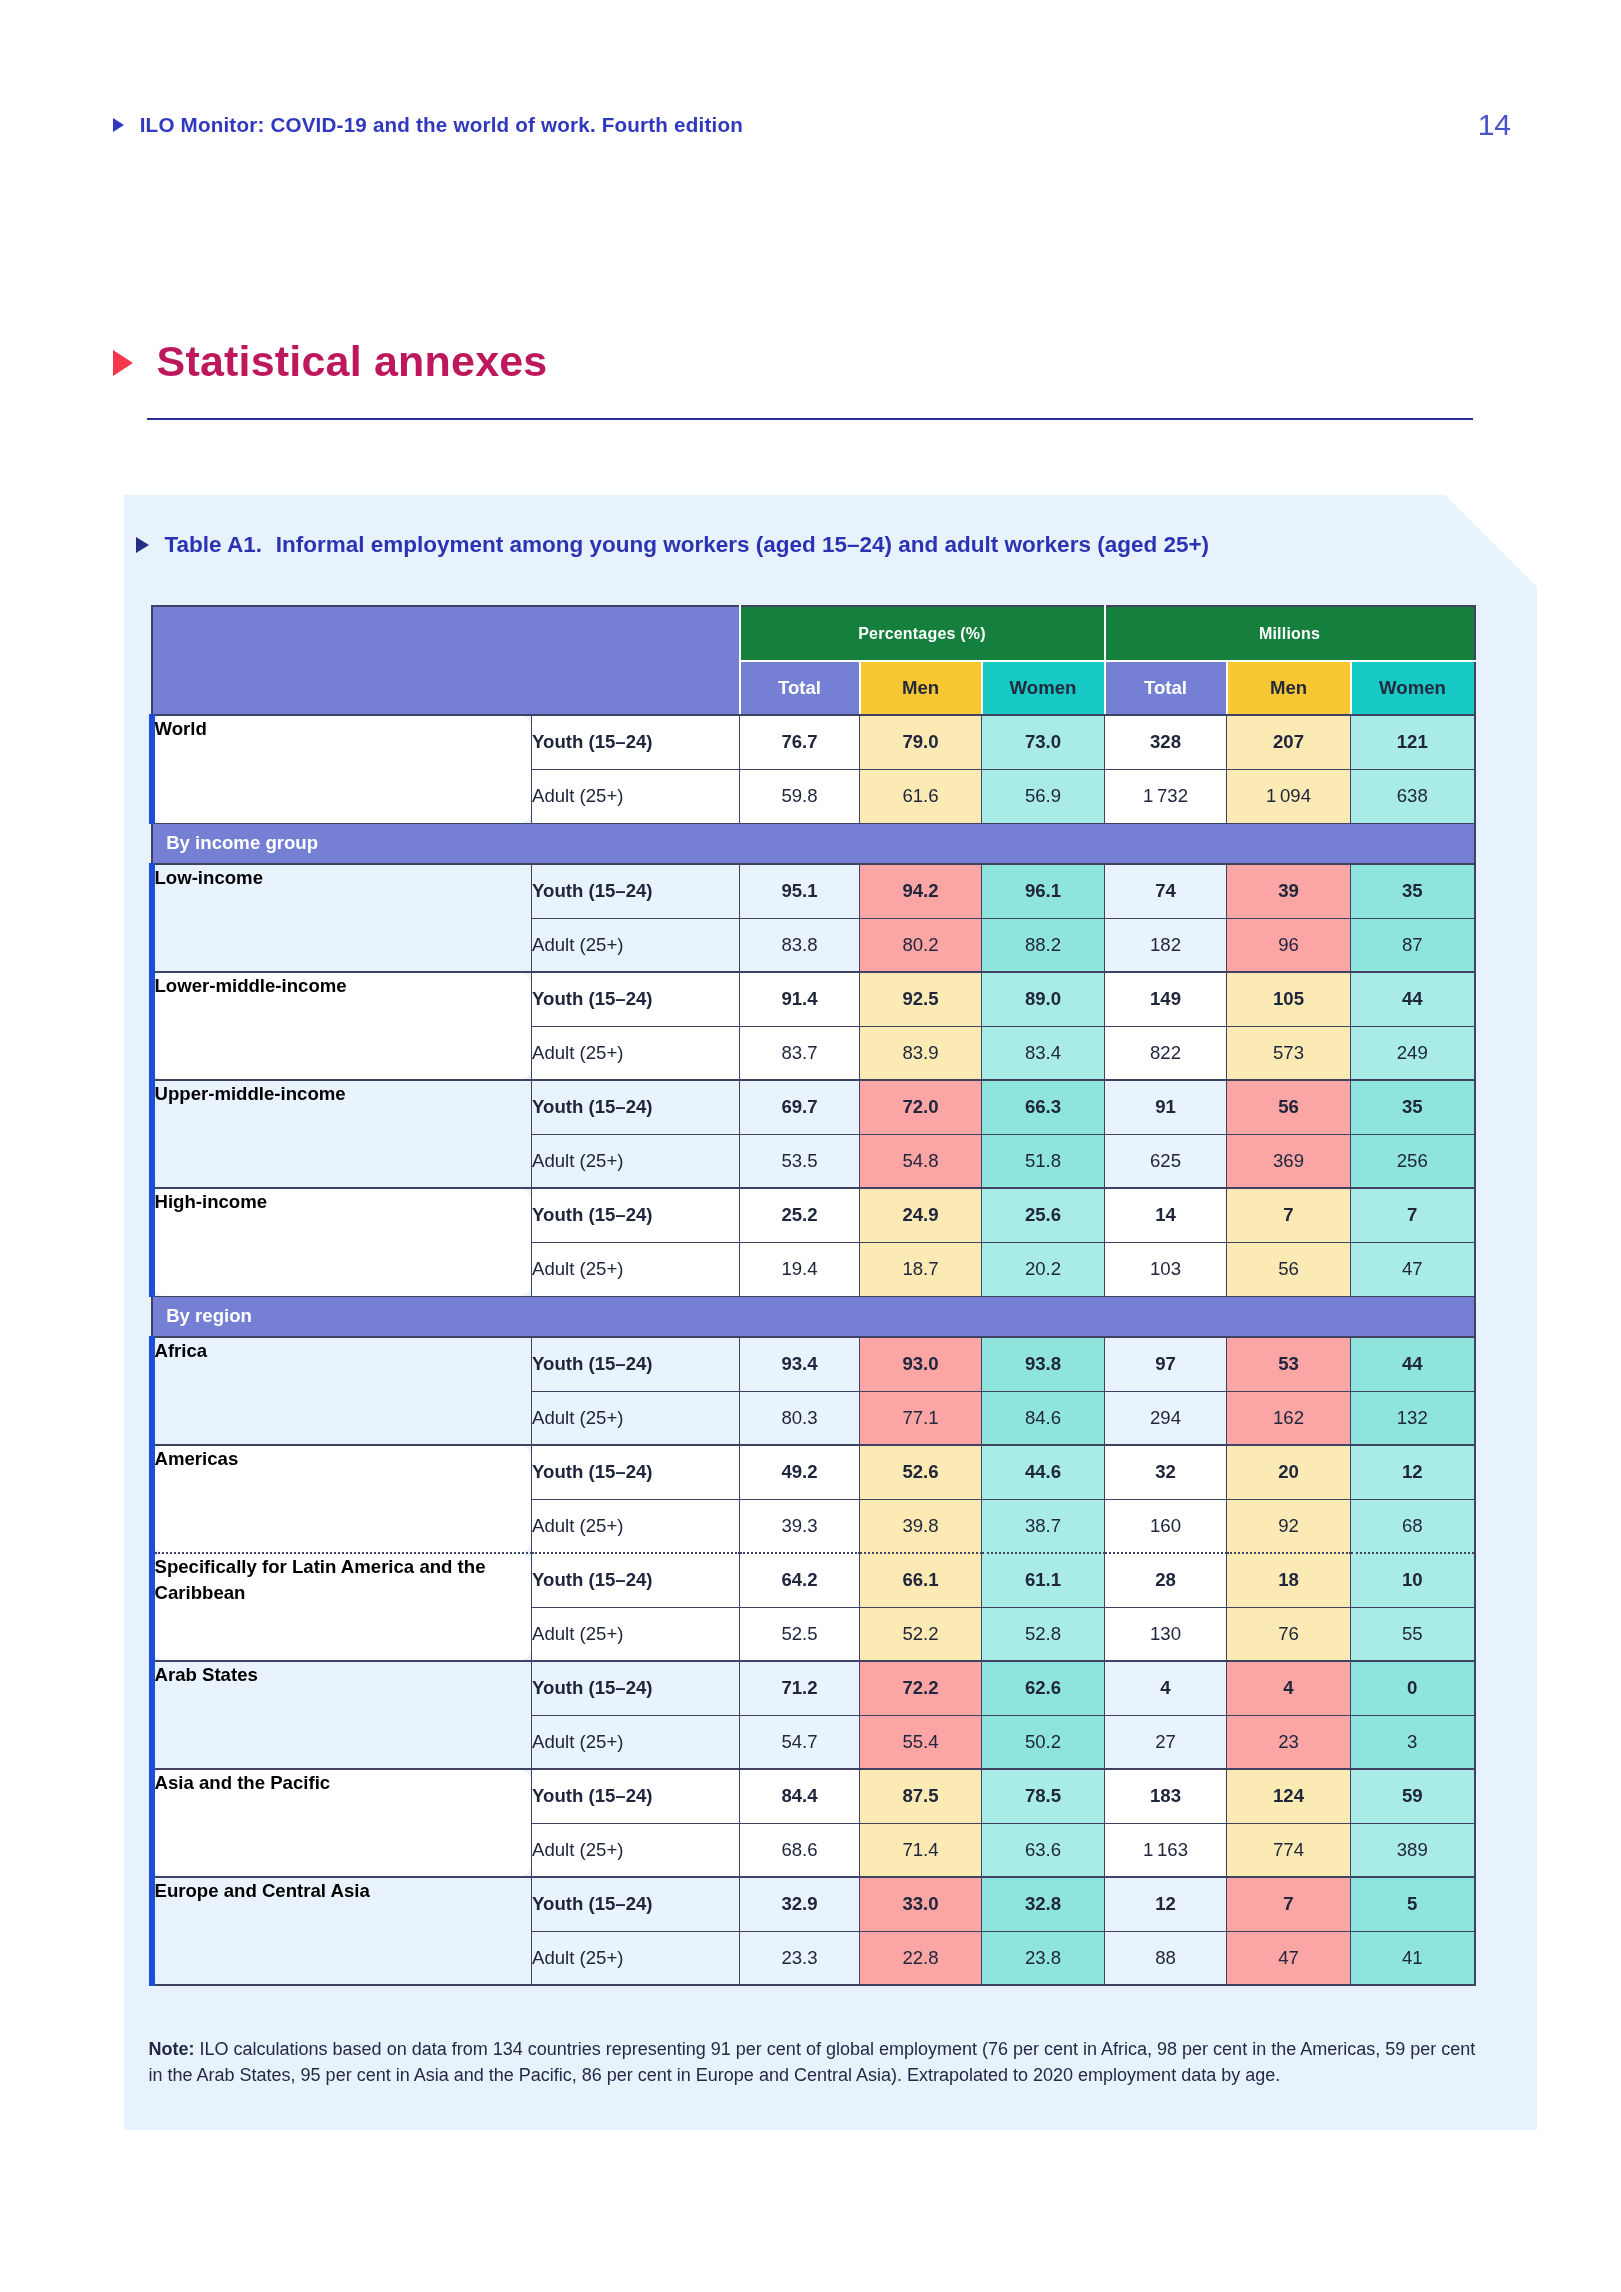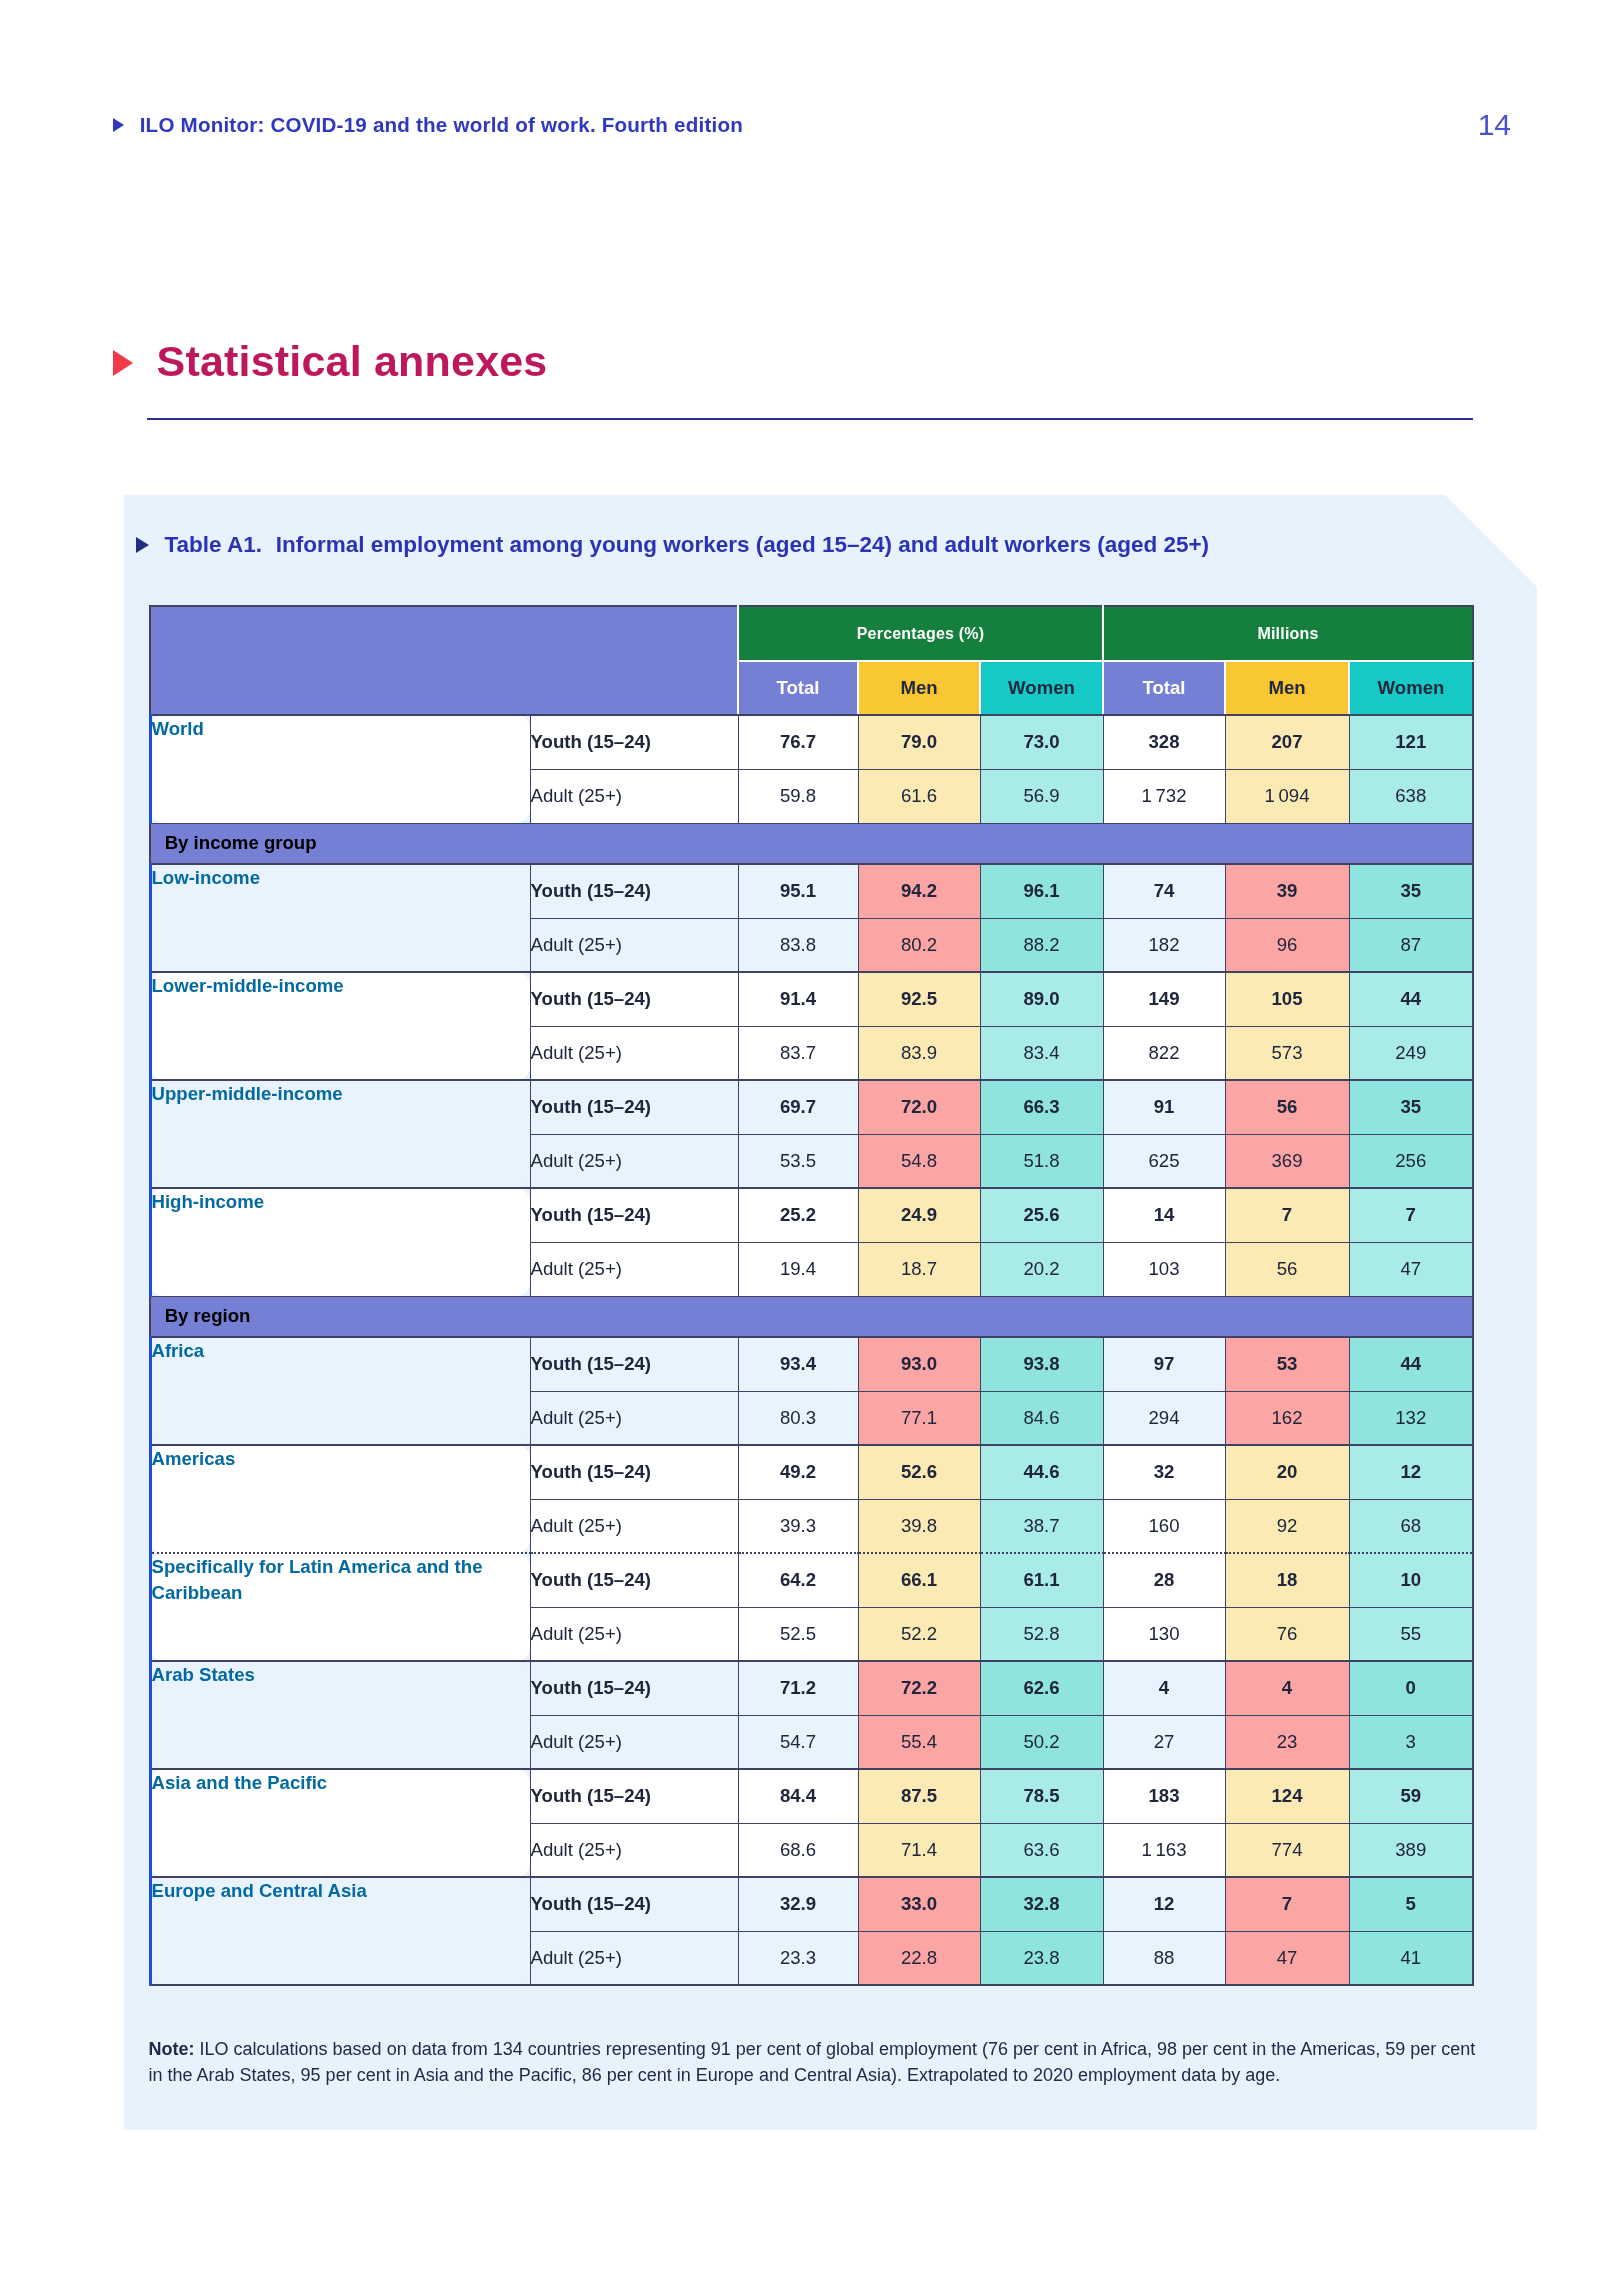--- a/index.html
+++ b/index.html
@@ -100,30 +100,30 @@
   tbody tr{height:54px;}
   tbody tr.band{height:41px;}
   tbody td{
     border:1px solid #3F4263;
     text-align:center;vertical-align:middle;
   }
   tbody tr.bold td{font-weight:700;}
   td.lbl{
     text-align:left;vertical-align:top;
     padding:14.7px 11.8px 0 13.7px;line-height:1.4;
-    font-weight:700;color:#0369a1;
-    border-left:3px solid #1d4ed8;
+    font-weight:700;color:#000000;
+    border-left:6px solid #1d4ed8;
     border-radius:14px;
   }
   td.age{text-align:left;padding-left:15.7px;}
   td.last{border-right:2px solid #3F4263;}
   tr.gstart td{border-top:2px solid #3F4263;}
   tr.gstart.dotted td{border-top:2px dotted #3F4263;}
   tr.band td{
-    background:#7580D5;color:#000000;font-weight:700;
+    background:#7580D5;color:#ffffff;font-weight:700;
     text-align:left;padding-left:13.7px;
     border-left:2px solid #3F4263;border-right:2px solid #3F4263;
   }
   
   td.s-white{background:#ffffff;}
   td.s-blue{background:#E9F3FD;}
   td.m-white{background:#FCEAB4;}
   td.m-blue{background:#fca5a5;}
   td.w-white{background:#A9EBE6;}
   td.w-blue{background:#8FE5DE;}

